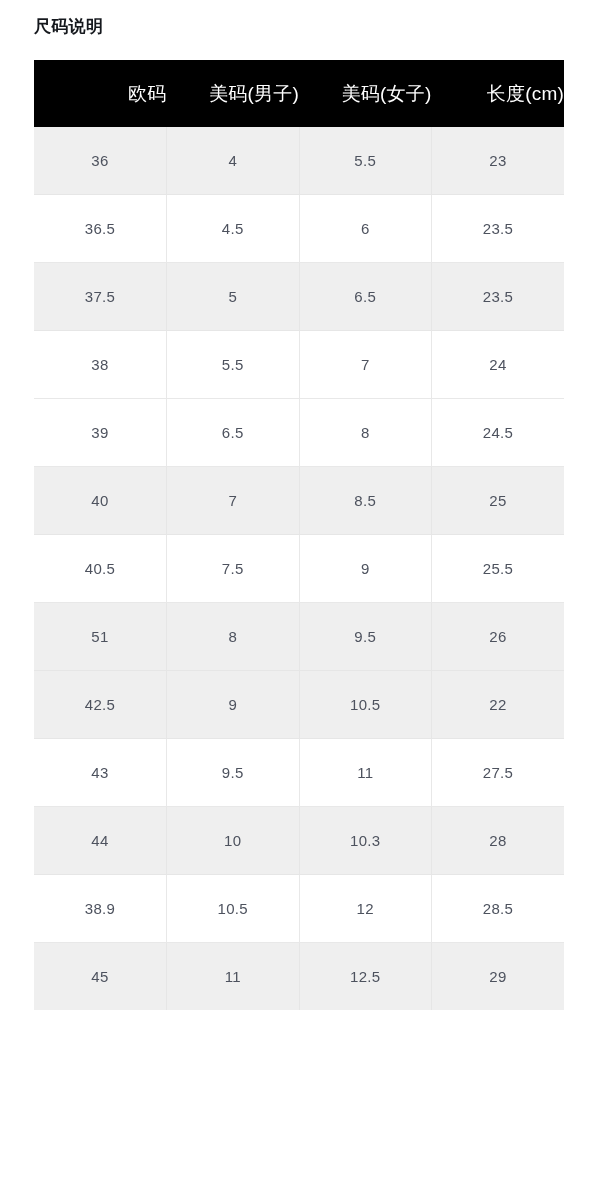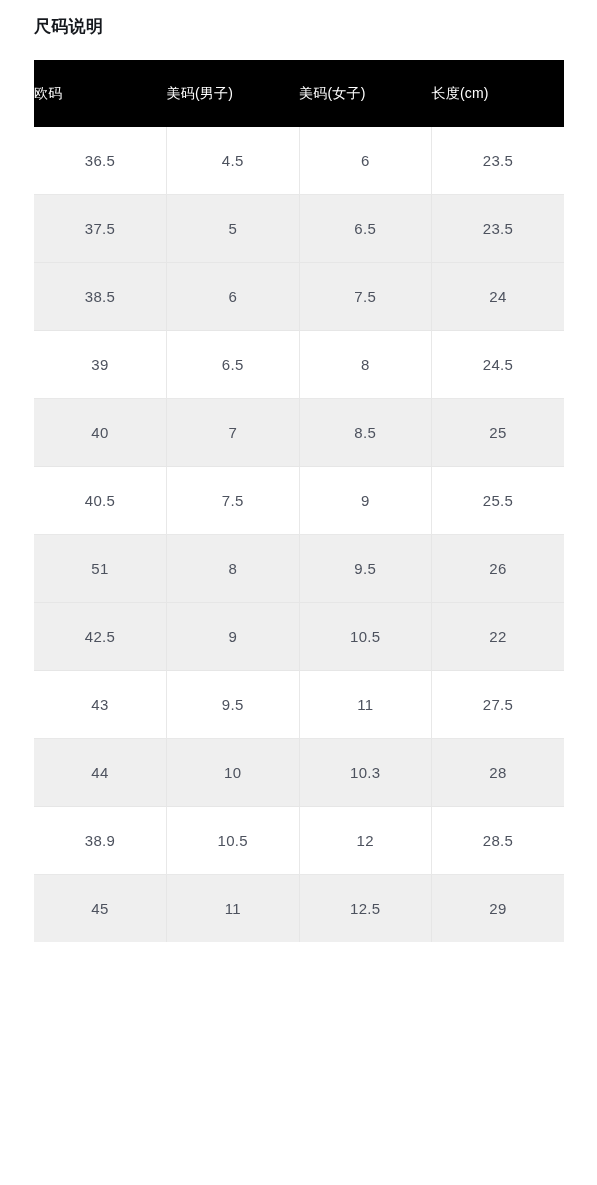--- a/index.html
+++ b/index.html
@@ -45,23 +45,23 @@
   }
   table.size-table col {
     width: 132.5px;
   }
   thead tr.header-row {
     background: #000000;
   }
   thead th {
     height: 67px;
     color: #ffffff;
-    font-size: 14px;
+    font-size: 19px;
     font-weight: normal;
-    text-align: left;
+    text-align: right;
     vertical-align: middle;
     padding: 0;
     border: none;
     letter-spacing: 0.2px;
   }
   tbody tr {
     height: 67px;
   }
   tbody tr.row-odd {
     background: #ffffff;
@@ -108,36 +108,42 @@
       </colgroup>
       <thead>
         <tr class="header-row">
           <th>欧码</th>
           <th>美码(男子)</th>
           <th>美码(女子)</th>
           <th>长度(cm)</th>
         </tr>
       </thead>
       <tbody id="size-table-body">
+          <tr class="row-even">
+            <td>36</td>
+            <td>4</td>
+            <td>5.5</td>
+            <td>23</td>
+          </tr>
           <tr class="row-odd">
             <td>36.5</td>
             <td>4.5</td>
             <td>6</td>
             <td>23.5</td>
           </tr>
           <tr class="row-even">
             <td>37.5</td>
             <td>5</td>
             <td>6.5</td>
             <td>23.5</td>
           </tr>
-          <tr class="row-even">
-            <td>38.5</td>
-            <td>6</td>
-            <td>7.5</td>
+          <tr class="row-odd">
+            <td>38</td>
+            <td>5.5</td>
+            <td>7</td>
             <td>24</td>
           </tr>
           <tr class="row-odd">
             <td>39</td>
             <td>6.5</td>
             <td>8</td>
             <td>24.5</td>
           </tr>
           <tr class="row-even">
             <td>40</td>

